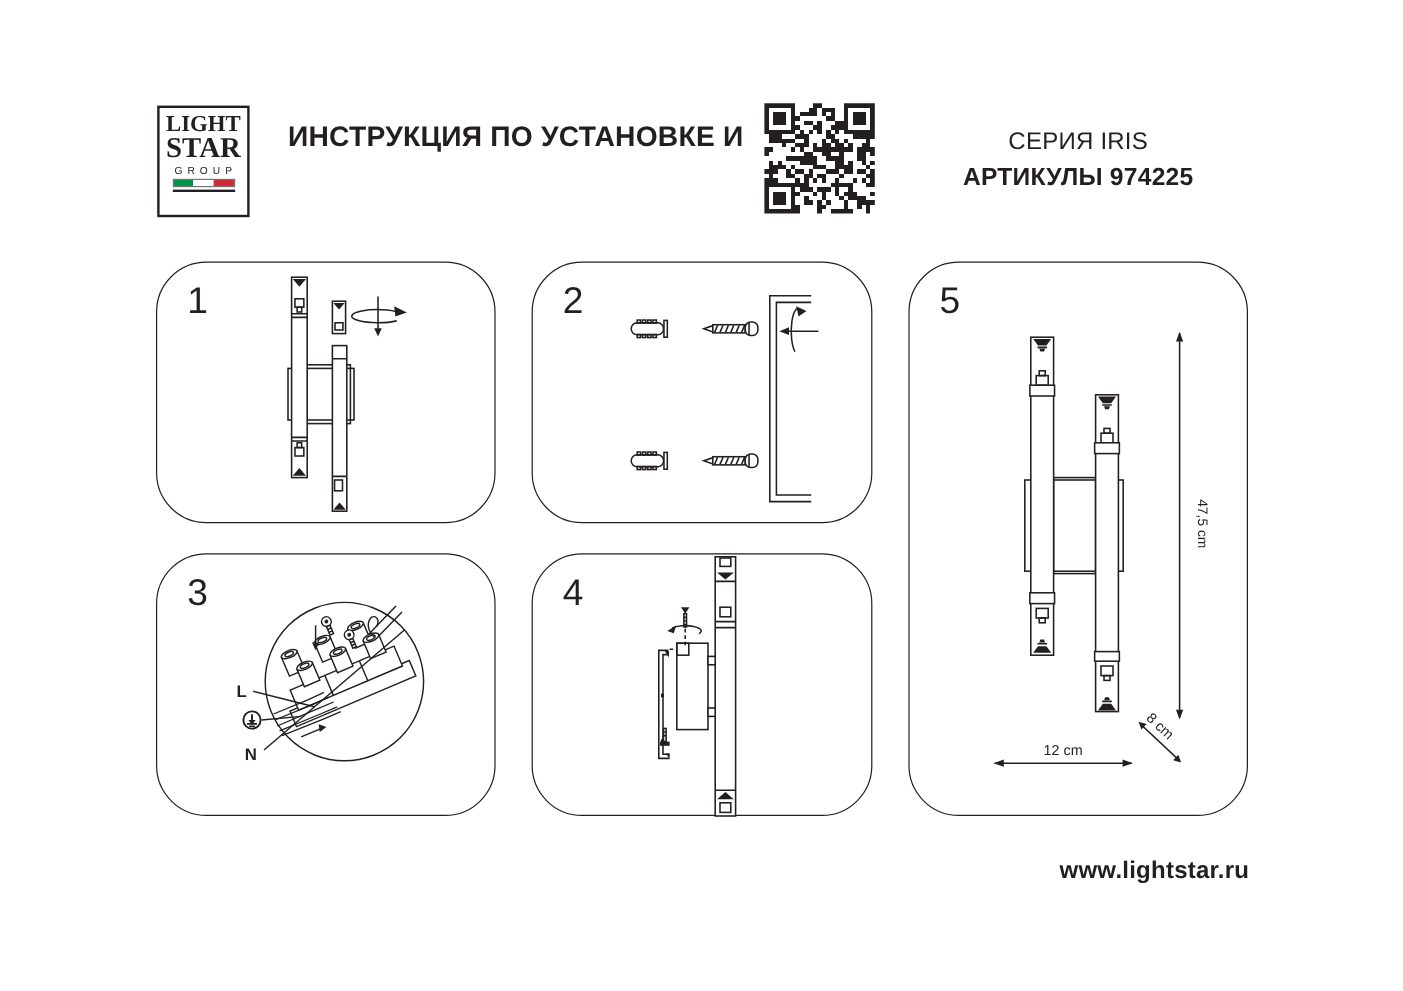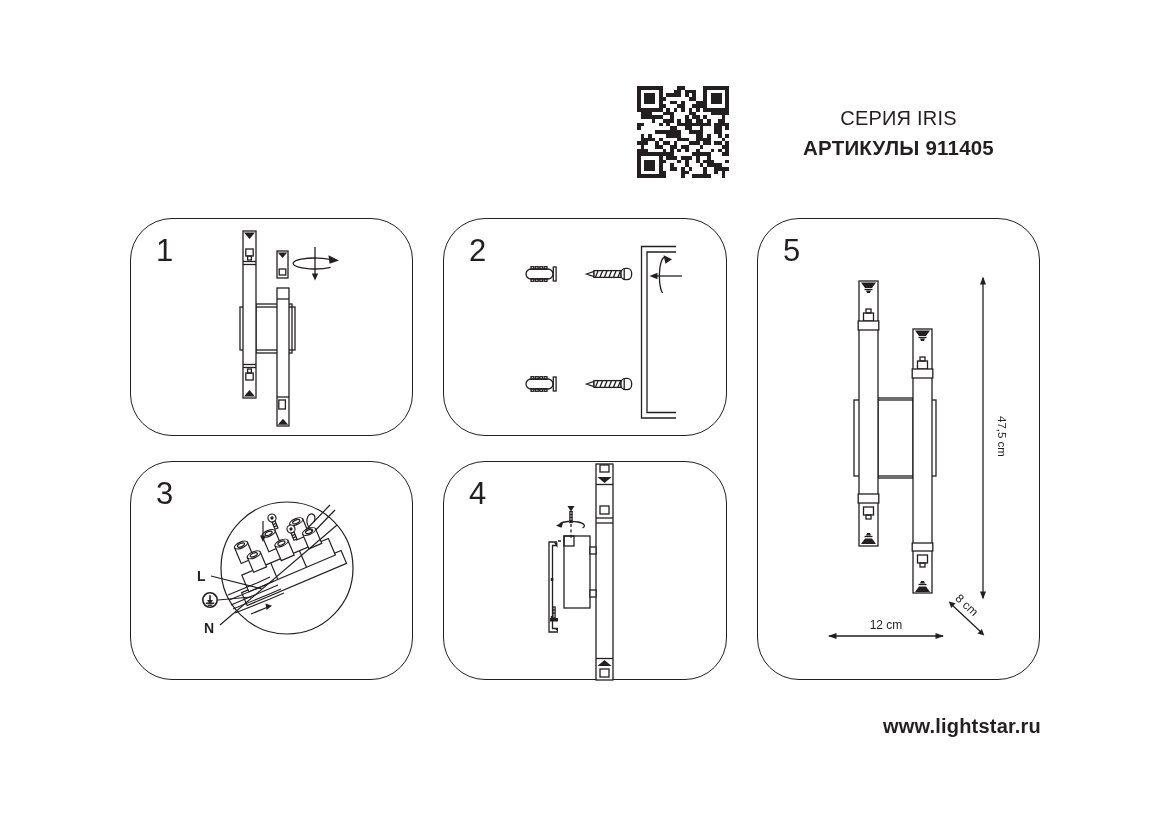--- a/index.html
+++ b/index.html
@@ -41,22 +41,34 @@
   .panel svg.diagram{position:absolute;left:0;top:0;color:var(--ink);}
   svg text{font-family:"Liberation Sans",sans-serif;fill:var(--ink);stroke:none;}
 
   .footer{left:758px;top:715px;width:283px;text-align:right;font-size:20px;font-weight:bold;letter-spacing:0.2px;}
 </style>
 </head>
 <body>
 
 <div class="page">
 
+  <div class="abs logo-box">
+    <div class="logo-light">LIGHT</div>
+    <div class="logo-star">STAR</div>
+    <div class="logo-group">GROUP</div>
+    <div class="logo-flag">
+        <span class="fg"></span>
+        <span class="fw"></span>
+        <span class="fr"></span>
+      </div>
+    <div class="logo-bar"></div>
+  </div>
 
   <div class="abs title">
+    <div>ИНСТРУКЦИЯ ПО УСТАНОВКЕ И</div>
   </div>
 
   <svg class="abs qr" id="qr" viewBox="0 0 25 25" shape-rendering="crispEdges">
       <g fill="#231f20">
         <rect x="0" y="0" width="1" height="1"></rect>
         <rect x="1" y="0" width="1" height="1"></rect>
         <rect x="2" y="0" width="1" height="1"></rect>
         <rect x="3" y="0" width="1" height="1"></rect>
         <rect x="4" y="0" width="1" height="1"></rect>
         <rect x="5" y="0" width="1" height="1"></rect>
@@ -374,21 +386,21 @@
         <rect x="15" y="24" width="1" height="1"></rect>
         <rect x="16" y="24" width="1" height="1"></rect>
         <rect x="17" y="24" width="1" height="1"></rect>
         <rect x="18" y="24" width="1" height="1"></rect>
         <rect x="19" y="24" width="1" height="1"></rect>
         <rect x="23" y="24" width="1" height="1"></rect>
       </g>
     </svg>
 
   <div class="abs series">СЕРИЯ IRIS</div>
-  <div class="abs article">АРТИКУЛЫ 911405</div>
+  <div class="abs article">АРТИКУЛЫ 974225</div>
 
   <div class="abs panel p1">
     <svg class="diagram" width="283" height="218" viewBox="0 0 283 218">
       <g stroke="currentColor" stroke-width="1.3" fill="none" stroke-linejoin="miter">
         <g>
           <rect x="109" y="88" width="55" height="43"></rect>
           <rect x="125" y="85" width="36" height="49"></rect>
         </g>
         <g>
           <rect x="112" y="12" width="13" height="167" fill="#fff"></rect>

